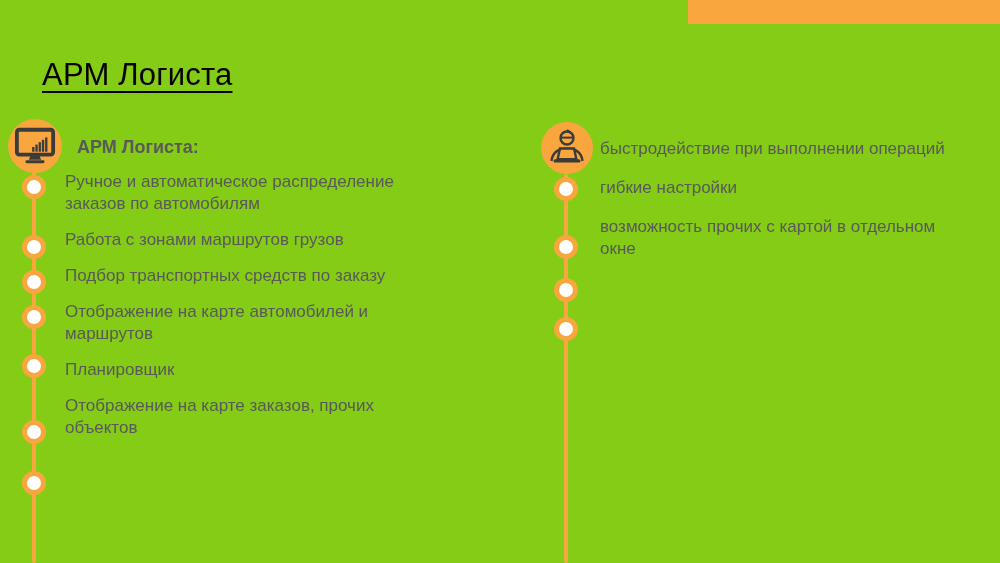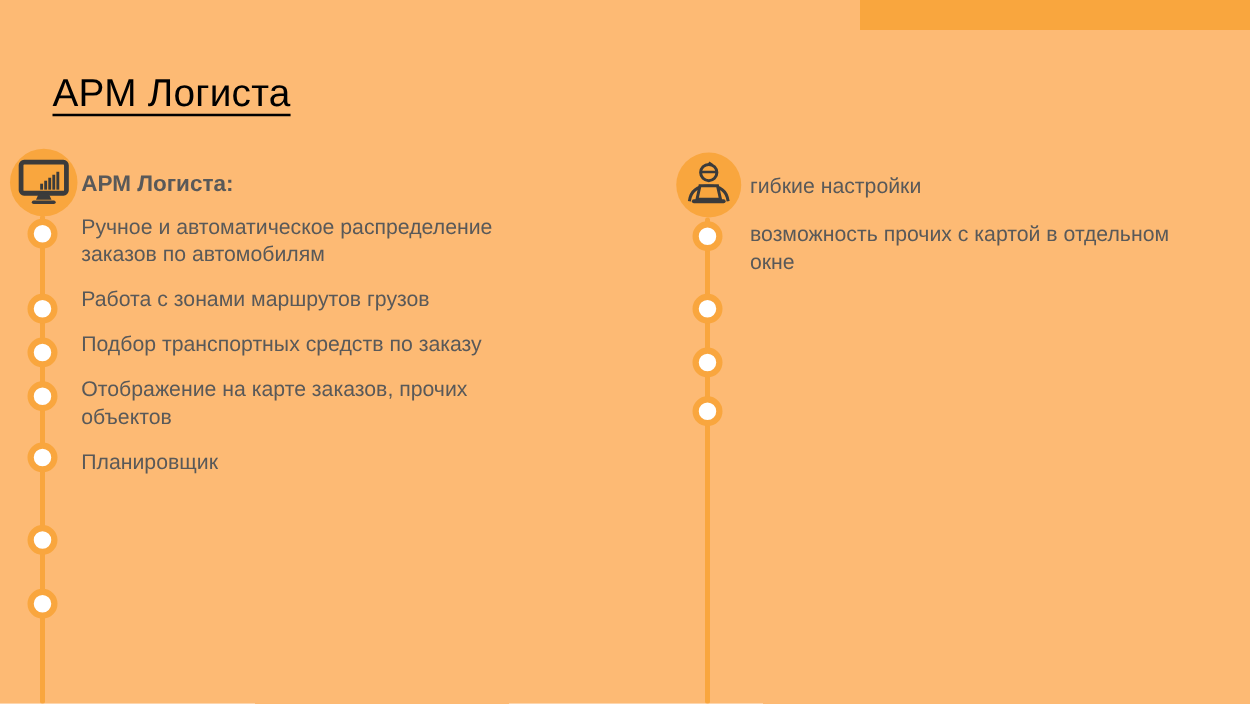--- a/index.html
+++ b/index.html
@@ -6,21 +6,21 @@
     --accent:#F9A63E;
     --icon-stroke:#3B3B3B;
     --text:#595959;
   }
   *{box-sizing:border-box;}
   html,body{margin:0;padding:0;background:#fff;}
   body{font-family:"Liberation Sans", sans-serif;}
   .slide{
     position:relative;
     width:1000px;height:563px;
-    background:#fdba74;
+    background:#84cc16;
     overflow:hidden;
   }
   
   .top-bar{
     position:absolute;left:688px;top:0;width:312px;height:24px;
     background:var(--accent);
   }
   
   .title{
     position:absolute;left:42px;top:57px;margin:0;
@@ -44,21 +44,21 @@
     position:absolute;border-radius:50%;background:var(--accent);
     display:flex;align-items:center;justify-content:center;
   }
   .left-icon{left:8px;top:119px;width:54px;height:54px;}
   .right-icon{left:541px;top:122px;width:52px;height:52px;}
   
   .column{position:absolute;}
   .column-left{left:65px;top:136px;width:385px;}
   .column-right{left:600px;top:138px;width:350px;}
   .col-header{
-    margin:0 0 13px 0;
+    margin:0 0 13px 12px;
     font-size:18px;line-height:22px;font-weight:700;color:var(--text);
   }
   .column-right .col-header{max-width:250px;}
   .item-list{margin:0;padding:0;list-style:none;}
   .list-item{
     font-size:17px;line-height:22px;color:var(--text);
     margin:0 0 14px 0;
   }
   .column-right .list-item{margin-bottom:17px;}
 </style>
@@ -116,29 +116,31 @@
   <section class="column column-left">
     <h2 class="col-header">АРМ Логиста:</h2>
     <ul class="item-list">
     <li class="list-item">Ручное и автоматическое распределение заказов по автомобилям</li>
 
     <li class="list-item">Работа с зонами маршрутов грузов</li>
 
     <li class="list-item">Подбор транспортных средств по заказу</li>
 
 
+    <li class="list-item">Отображение на карте автомобилей и маршрутов</li>
+
+    <li class="list-item">Планировщик</li>
 
     <li class="list-item">Отображение на карте заказов, прочих объектов</li>
-
-    <li class="list-item">Планировщик</li>
   </ul>
   </section>
 
   <section class="column column-right">
     <ul class="item-list">
+    <li class="list-item">быстродействие при выполнении операций</li>
 
     <li class="list-item">гибкие настройки</li>
 
 
     <li class="list-item">возможность прочих с картой в отдельном окне</li>
   </ul>
   </section>
 
 </div>
 

